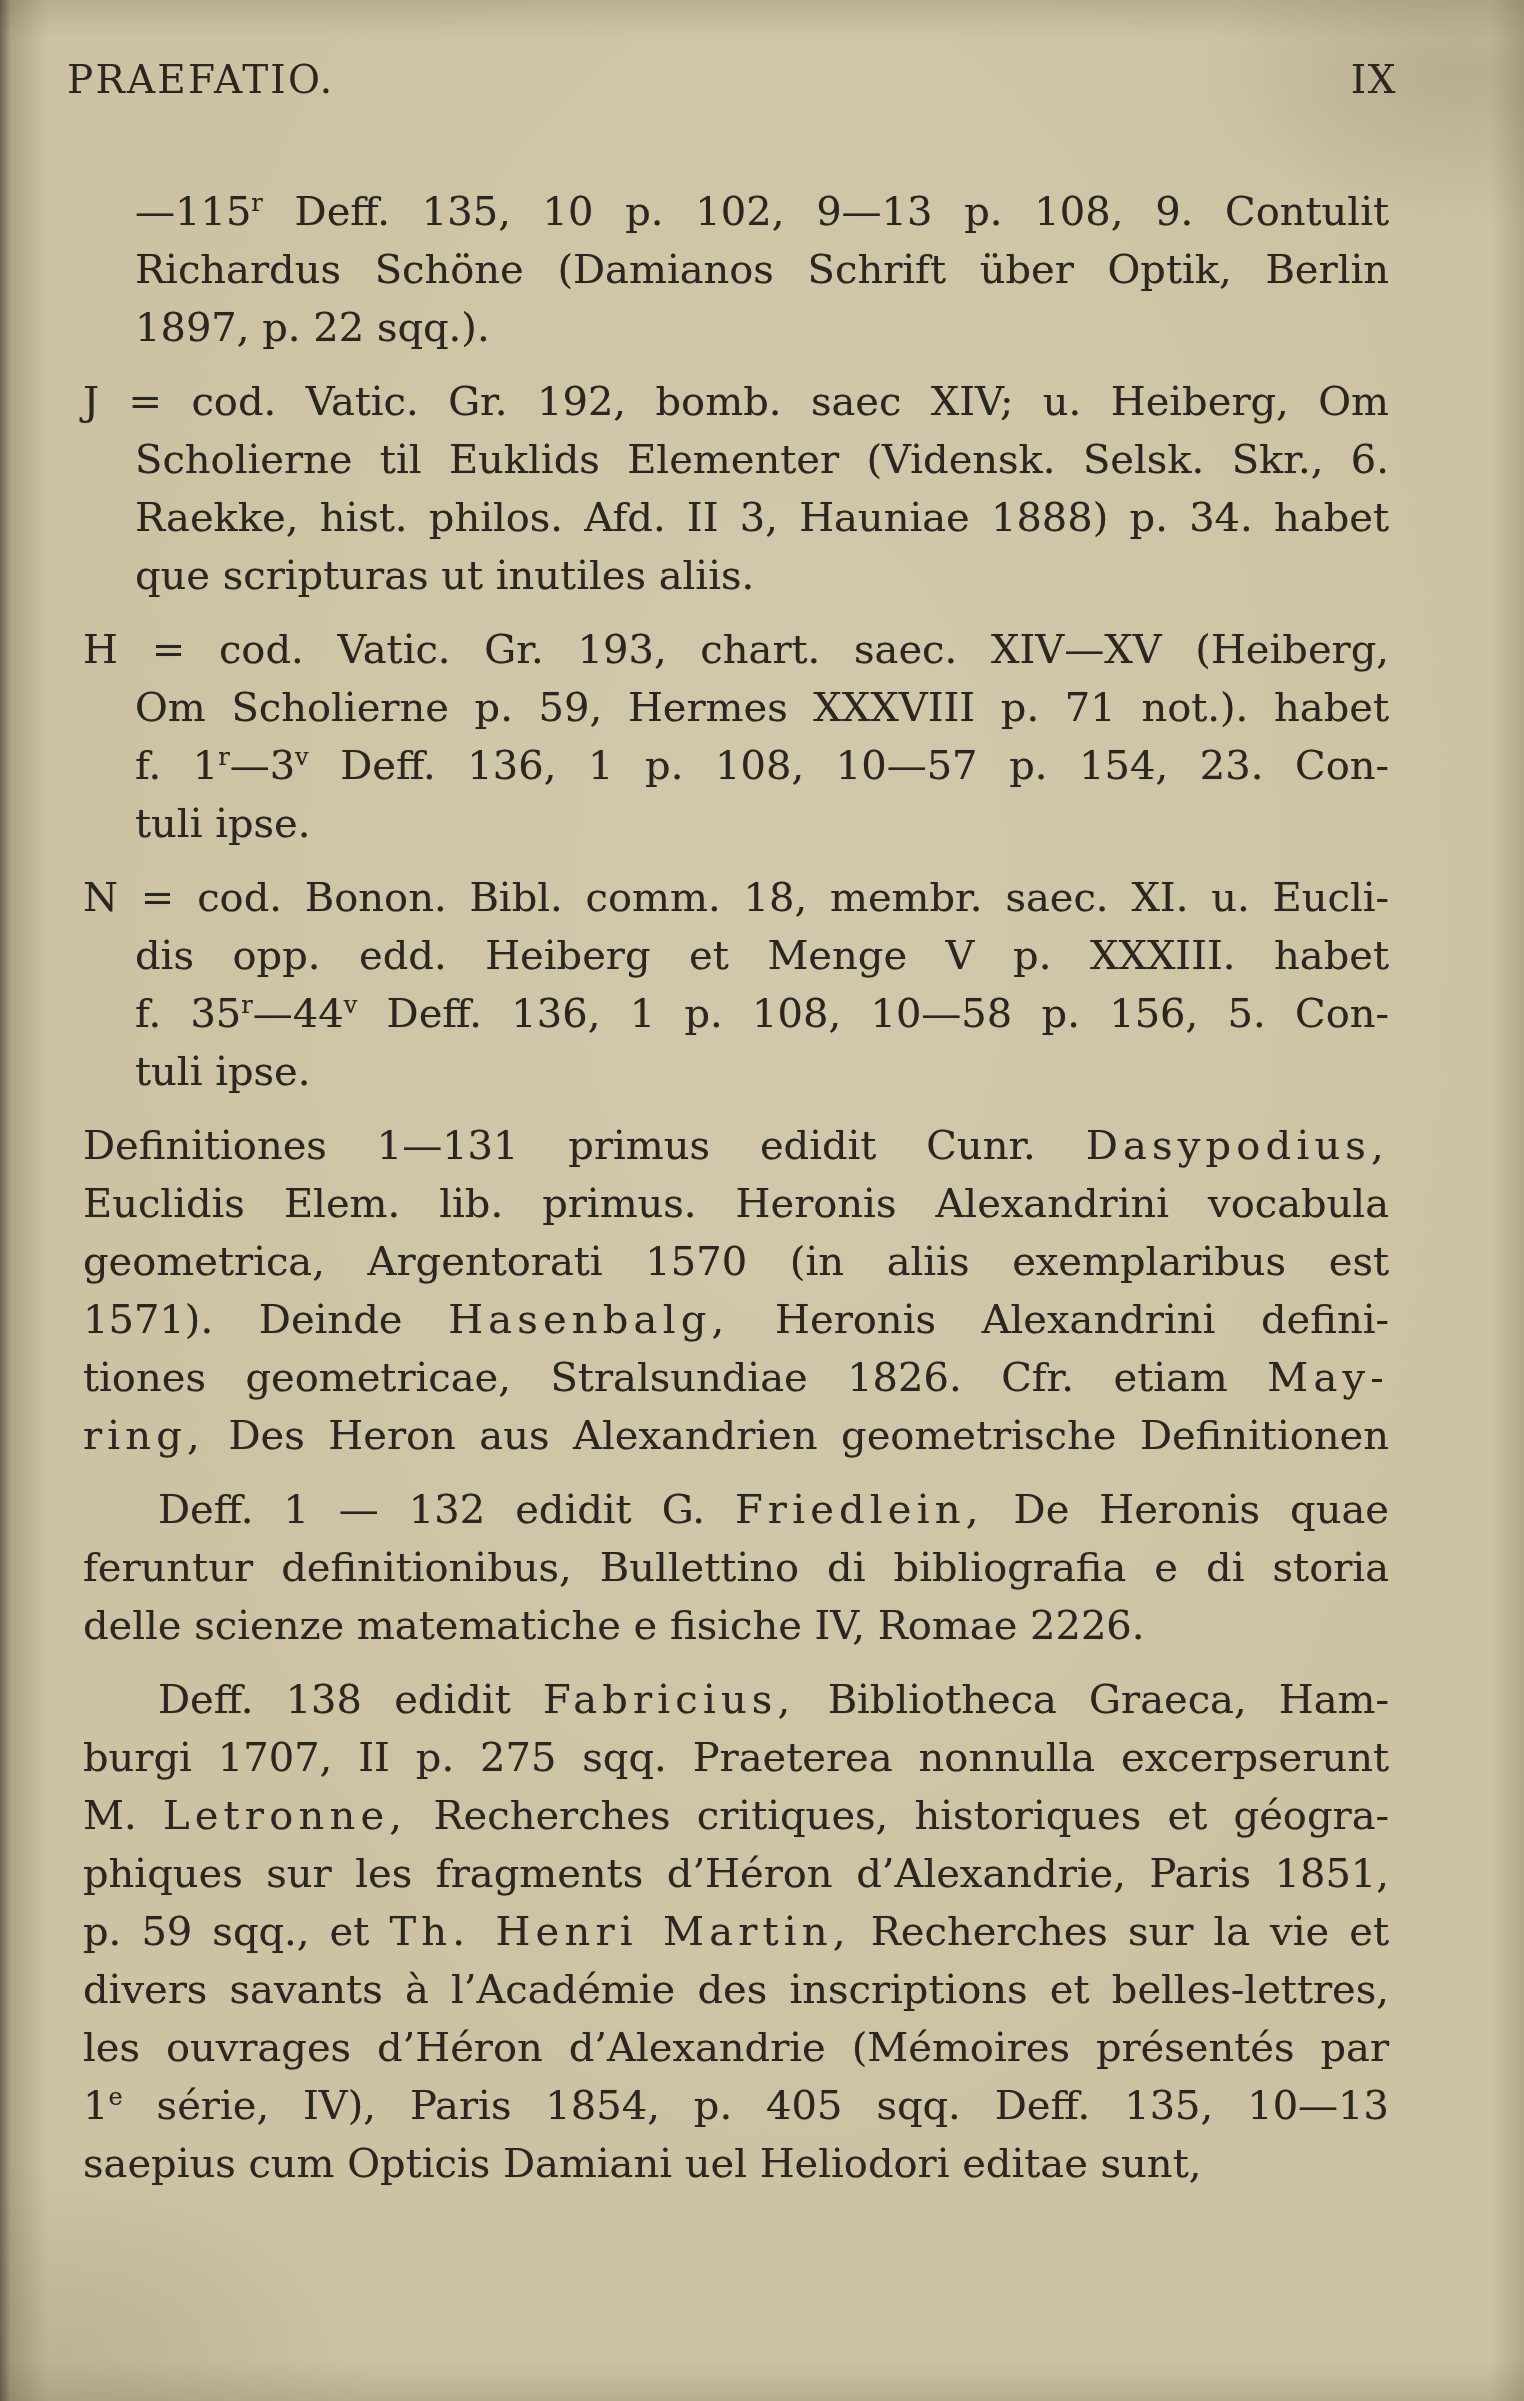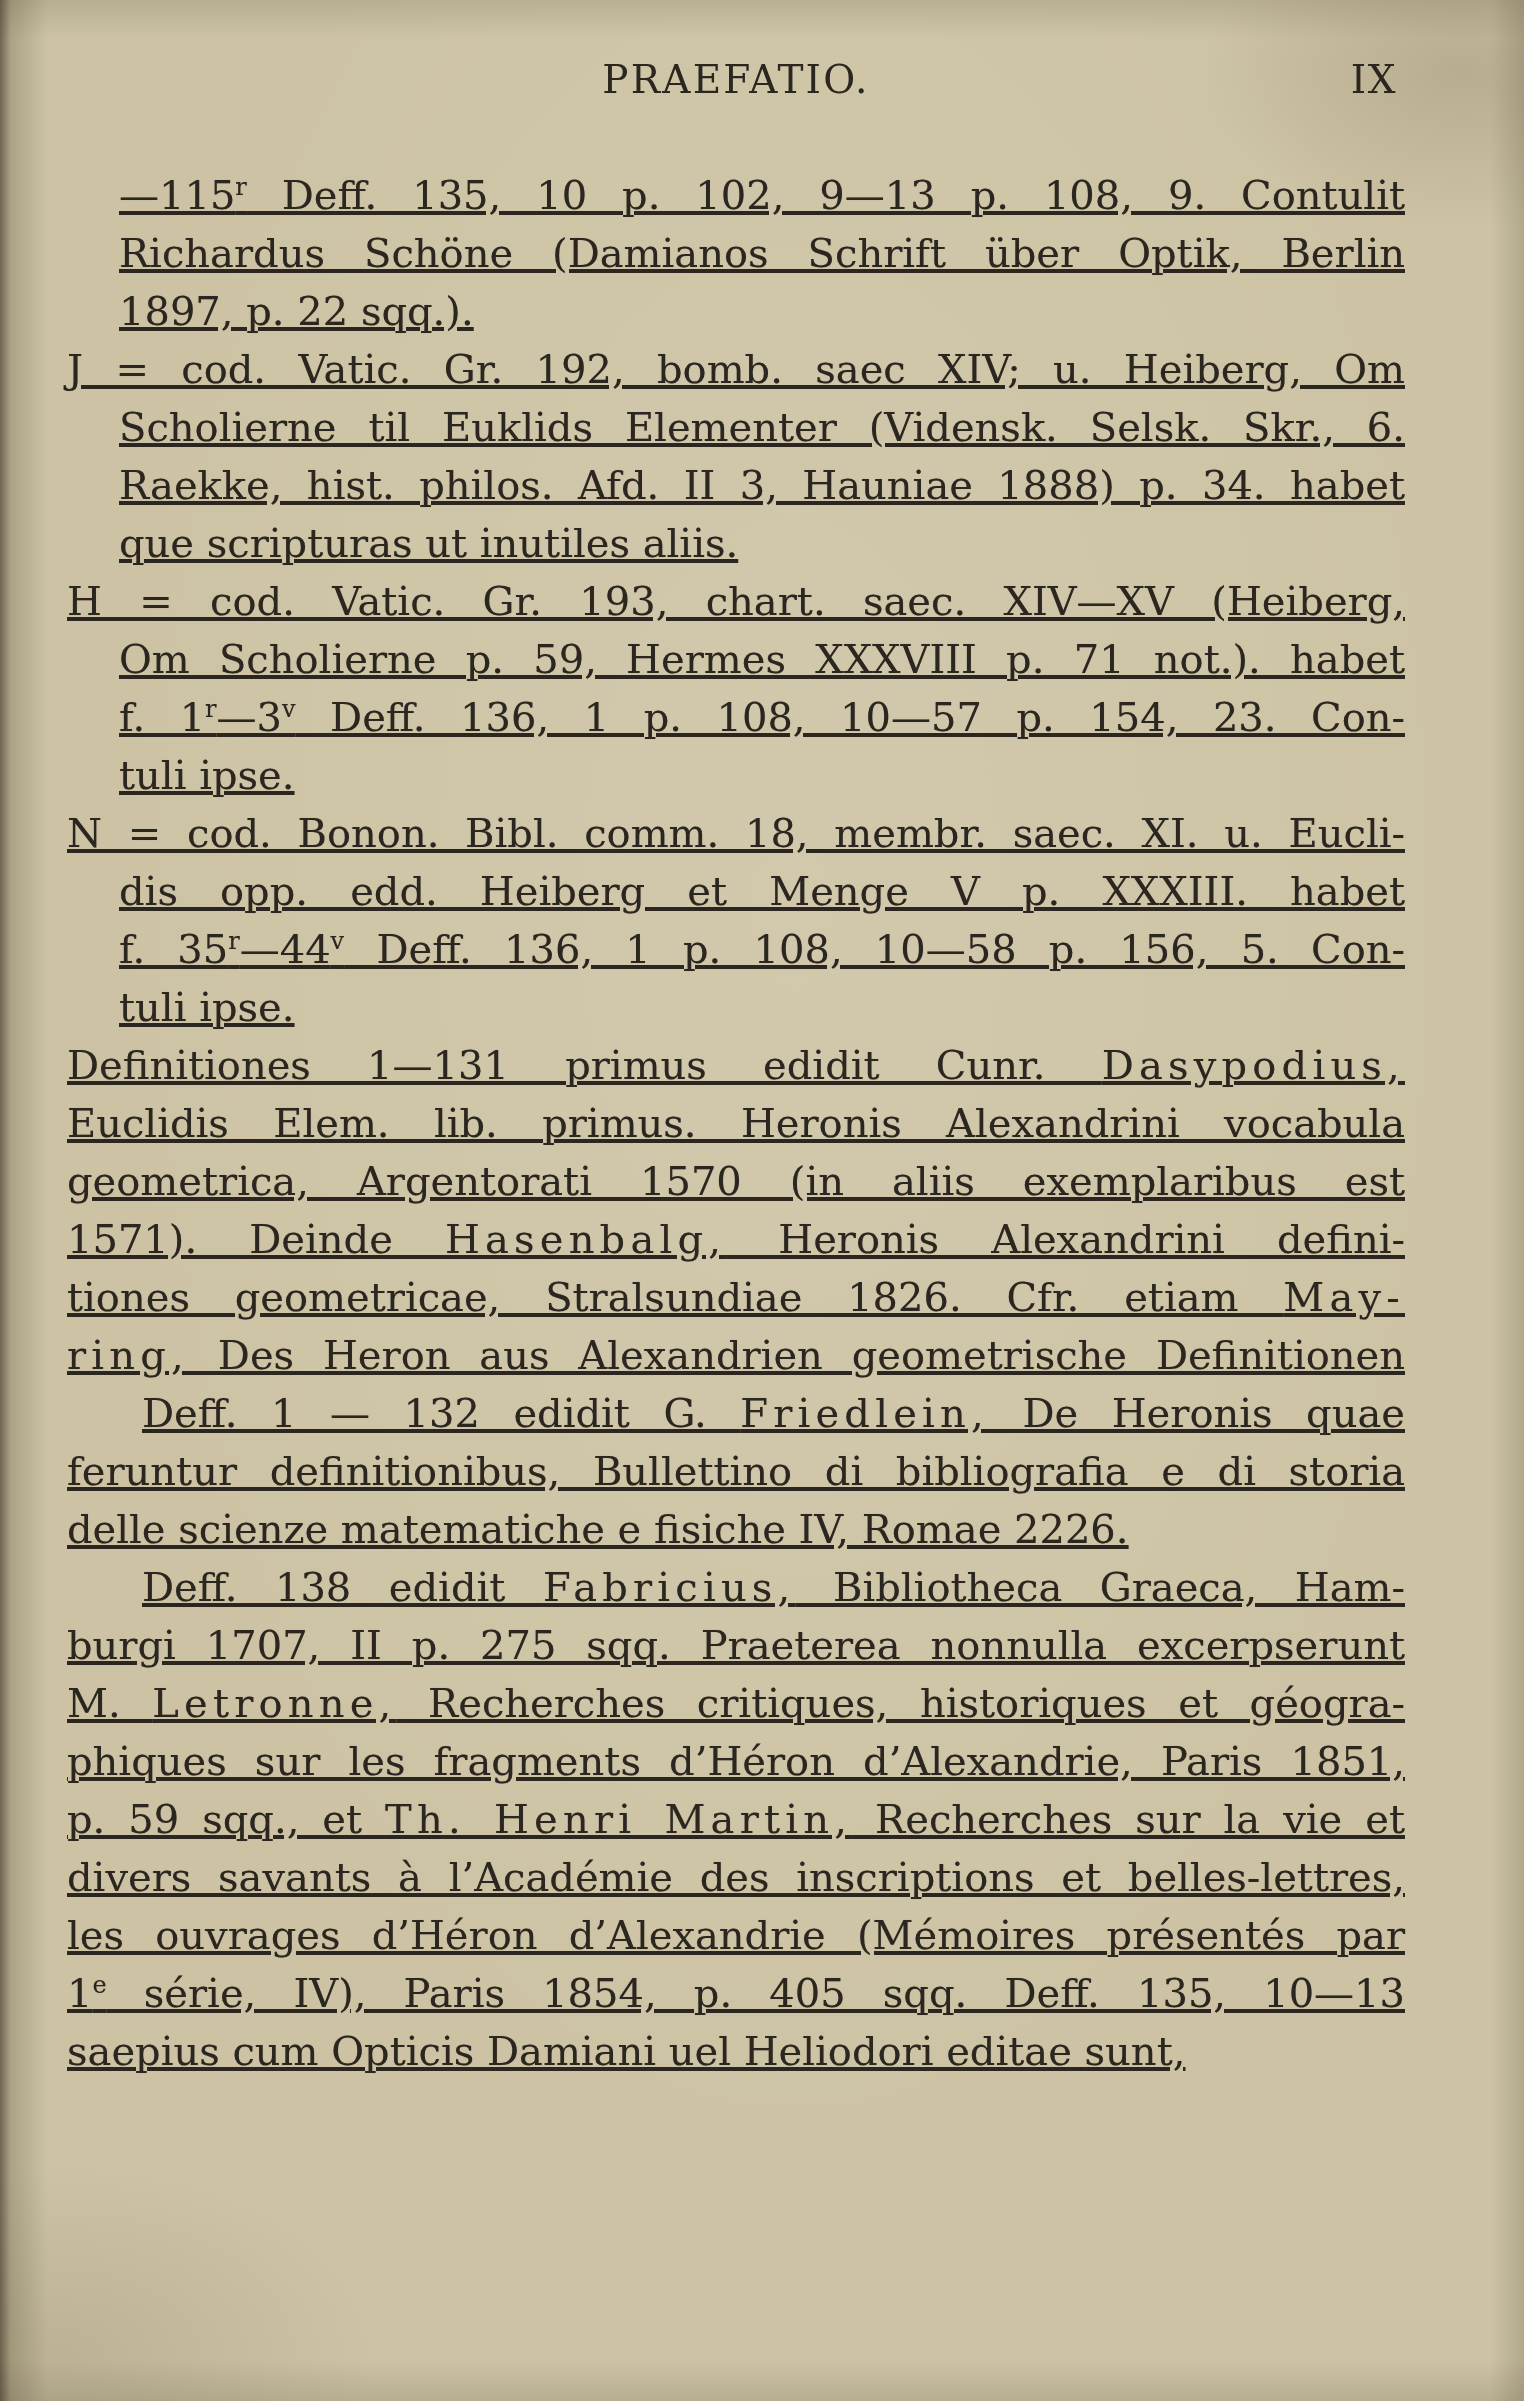--- a/index.html
+++ b/index.html
@@ -26,37 +26,36 @@
       linear-gradient(0deg, rgba(70,58,34,0.16) 0px, rgba(0,0,0,0) 42px);
     overflow:hidden;
     color:var(--ink);
   }
   .header{
     position:absolute;
     left:67px;top:57px;width:1338px;height:52px;
   }
   .running-title{
     position:absolute;left:0;right:0;
-    text-align:center;
     font-size:39px;
     letter-spacing:2.2px;
   }
   .page-number{
     position:absolute;right:8px;top:0;
     font-size:39px;
     letter-spacing:1.5px;
   }
   .text-block{
     position:absolute;
     left:67px;top:166px;width:1338px;
     font-size:40px;
     line-height:58px;
     text-shadow:0 0 0.7px rgba(43,38,31,0.35);
   }
-  .para{margin:0;text-decoration:underline;}
+  .para{margin:16px;}
   .para.cont{padding-left:52px;}
   .para.hang{padding-left:52px;}
   .para.hang .ln.first{margin-left:-52px;}
   .para.indent .ln.first{text-indent:75px;}
   .ln{
     text-align:justify;
     text-align-last:justify;
   }
   .ln.last{
     text-align-last:left;

